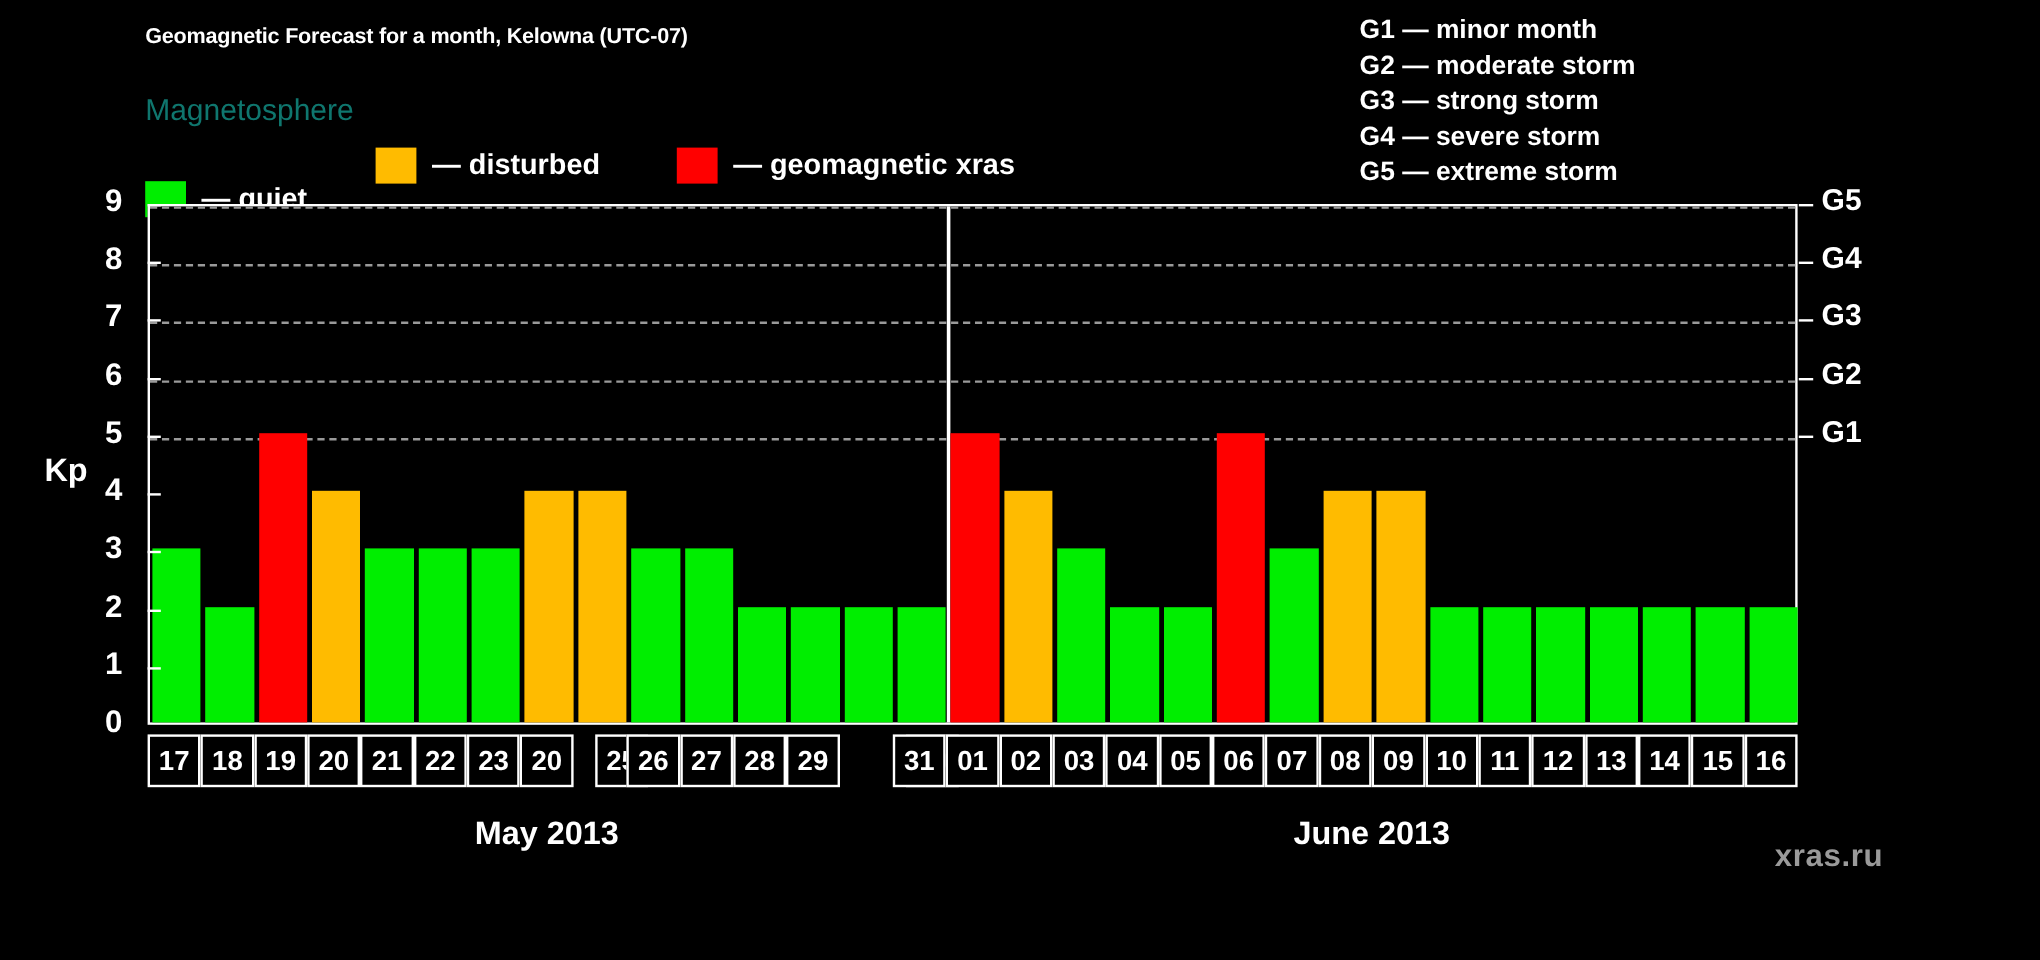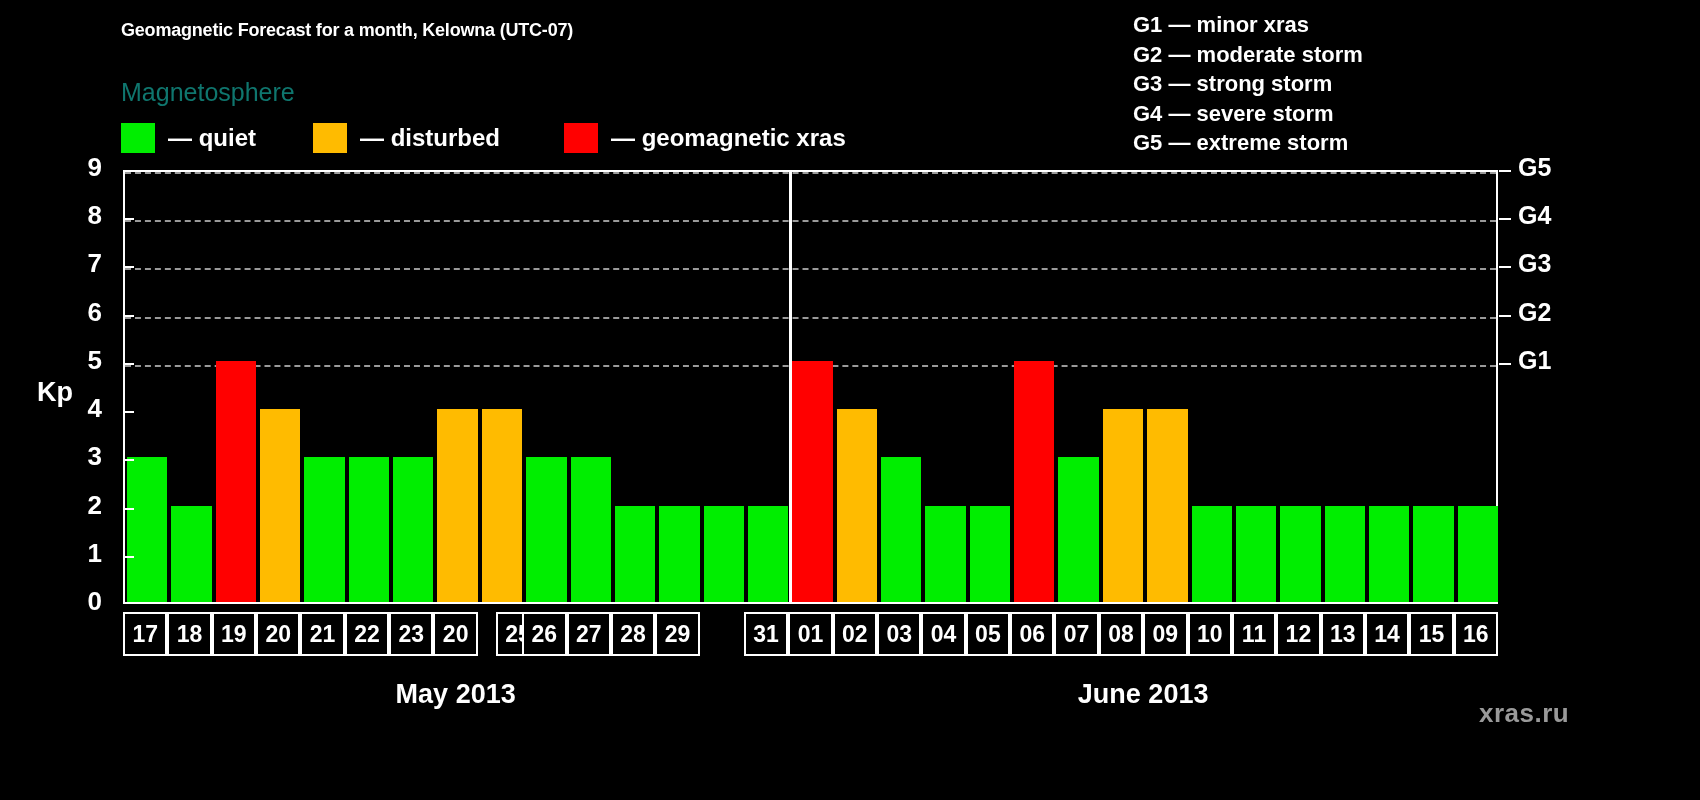--- a/index.html
+++ b/index.html
@@ -129,36 +129,36 @@
 </head>
 <body>
 
 <div id="root">
 
   <div class="title">Geomagnetic Forecast for a month, Kelowna (UTC-07)</div>
 
   <div class="mag-label">Magnetosphere</div>
 
   <div class="legend-row" id="legend-row">
-      <div class="legend-item" style="left: 0px;">
+      <div class="legend-item" style="left: 0px; margin-top: 28px;">
         <span class="legend-swatch" style="background: rgb(0, 238, 0);"></span>
         <span class="legend-text">— quiet</span>
       </div>
       <div class="legend-item" style="left: 192px;">
         <span class="legend-swatch" style="background: rgb(255, 187, 0);"></span>
         <span class="legend-text">— disturbed</span>
       </div>
       <div class="legend-item" style="left: 443px;">
         <span class="legend-swatch" style="background: rgb(255, 0, 0);"></span>
         <span class="legend-text">— geomagnetic xras</span>
       </div>
     </div>
 
   <div class="gscale" id="gscale-legend">
-      <div>G1 — minor xras</div>
+      <div>G1 — minor month</div>
       <div>G2 — moderate storm</div>
       <div>G3 — strong storm</div>
       <div>G4 — severe storm</div>
       <div>G5 — extreme storm</div>
     </div>
 
   <div class="plot" id="plot">
     <div id="gridlines">
         <div class="gridline" style="top: 192.889px;"></div>
         <div class="gridline" style="top: 144.667px;"></div>

